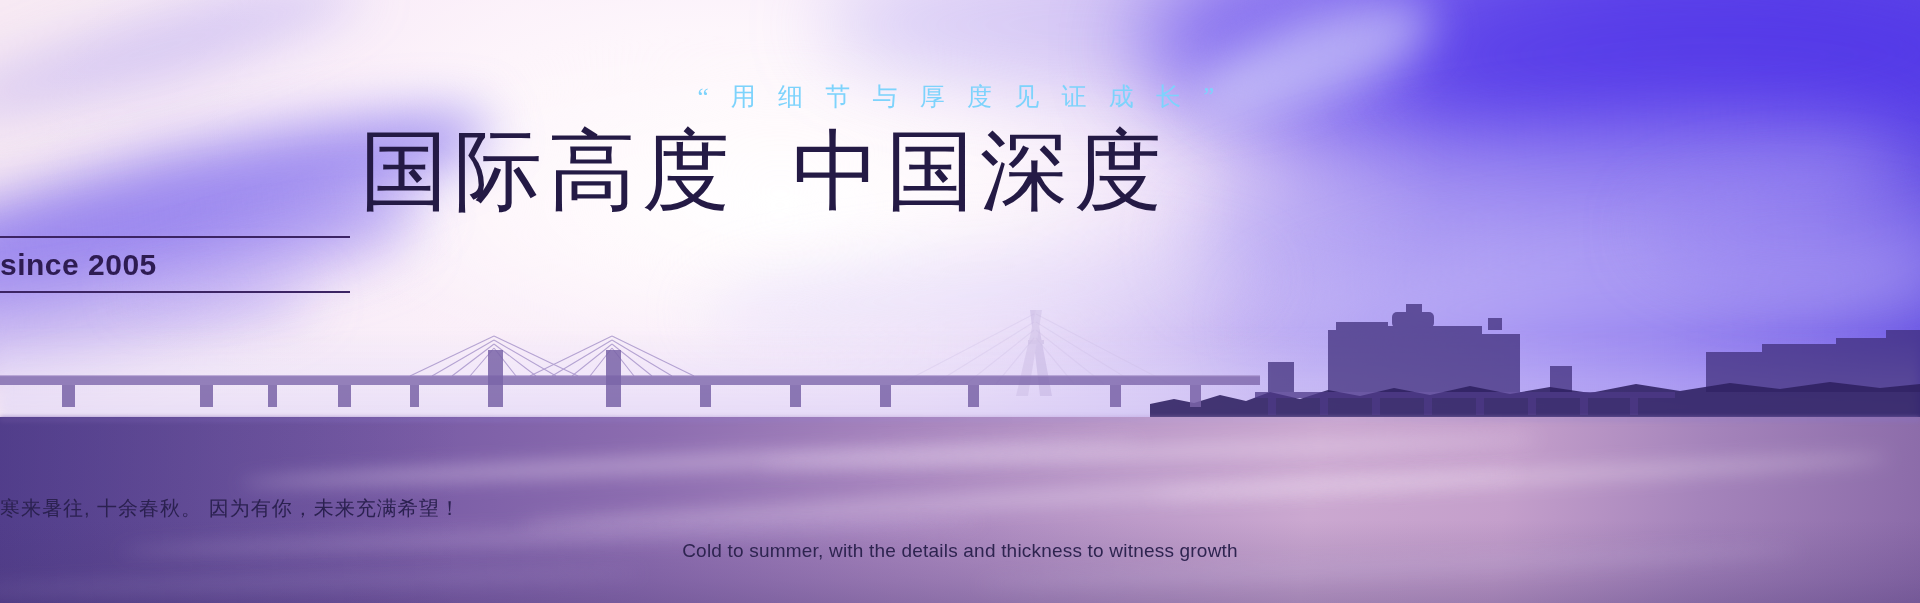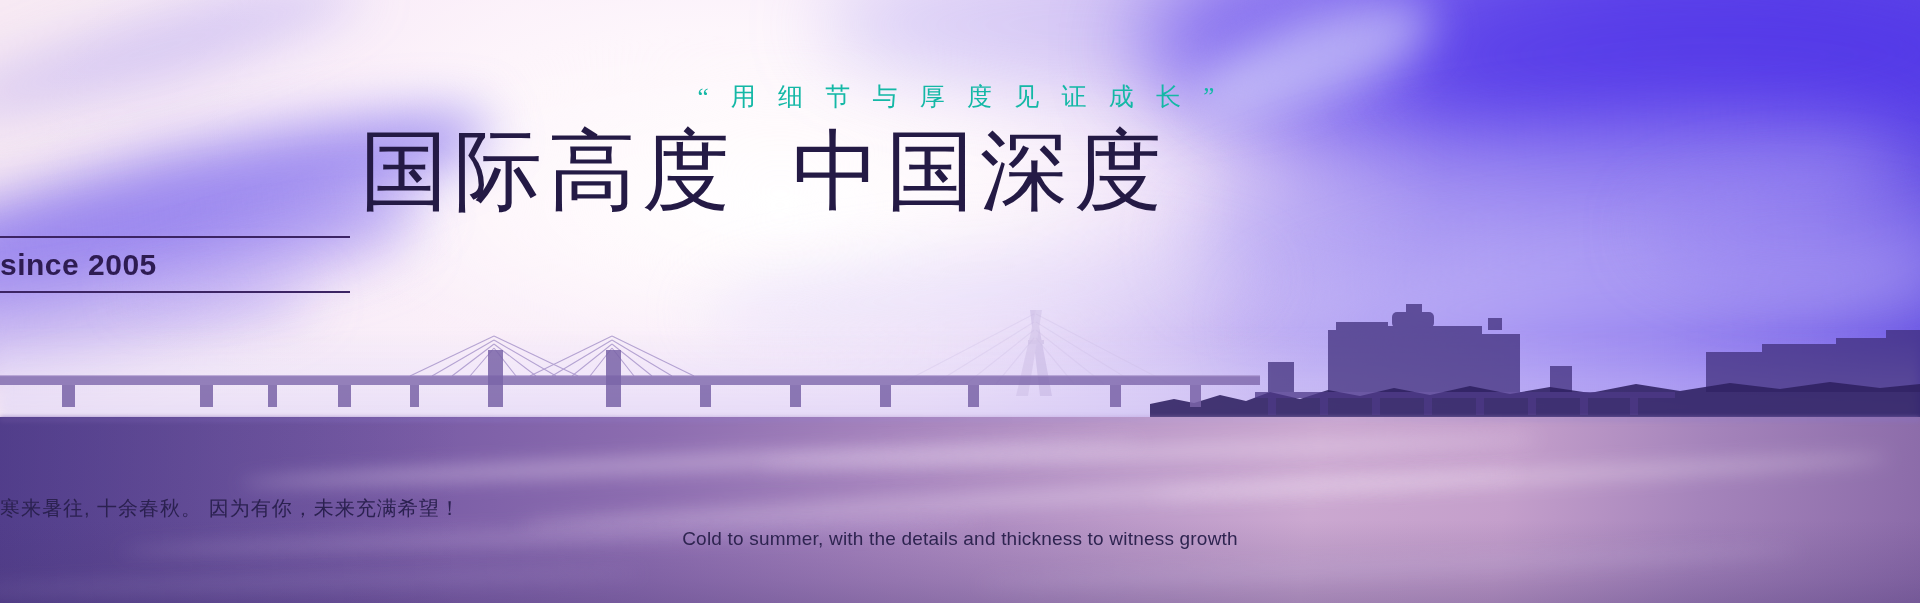--- a/index.html
+++ b/index.html
@@ -159,21 +159,21 @@
   
   .content {
     position:absolute; left:0; top:0; width:1920px; height:603px;
   }
   .tagline {
     position:absolute; left:0; top:80px; width:1920px;
     text-align:center;
     font-family:"Liberation Serif", serif;
     font-size:25px;
     letter-spacing:8px;
-    color:#14b8a6;
+    color:#7dd3fc;
     white-space:pre;
   }
   .headline {
     position:absolute; left:0; top:120px; width:1528px;
     text-align:center;
     font-family:"Liberation Serif", serif;
     font-size:88px;
     line-height:104px;
     letter-spacing:6px;
     color:#241a45;
@@ -197,21 +197,21 @@
   .bottom-cn {
     position:absolute; left:0; top:495px; width:1920px;
     text-align:left;
     font-family:"Liberation Sans", sans-serif;
     font-size:20px;
     letter-spacing:1px;
     color:#2b2150;
     white-space:pre;
   }
   .bottom-en {
-    position:absolute; left:0; top:528px; width:1920px;
+    position:absolute; left:0; top:540px; width:1920px;
     text-align:center;
     font-family:"Liberation Sans", sans-serif;
     font-size:19px;
     letter-spacing:0.2px;
     color:#2e2450;
     white-space:pre;
   }
 </style>
 </head>
 <body>

